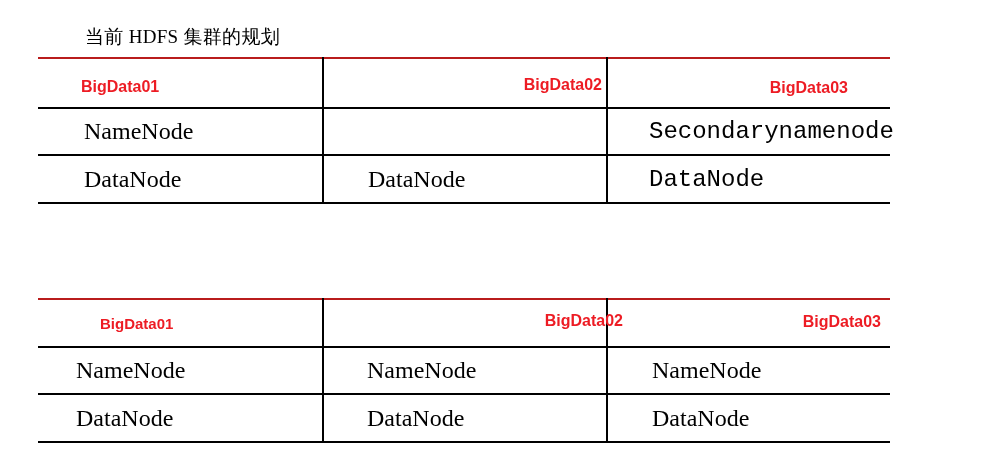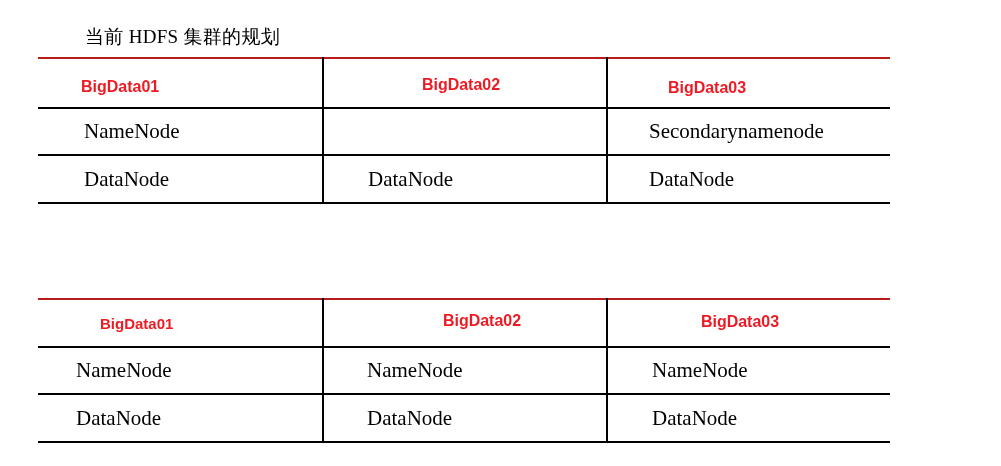--- a/index.html
+++ b/index.html
@@ -66,45 +66,45 @@
   .table-2 tr.header-row { height: 48px; }
   .table-2 tr.row-1 { height: 47px; }
   .table-2 tr.row-2 { height: 48px; }
 
   
   .cluster-table th {
     font-family: "Liberation Sans", "DejaVu Sans", sans-serif;
     font-weight: 700;
     font-size: 16px;
     color: #ED1C24;
-    text-align: center;
+    text-align: right;
   }
   .cluster-table th .hdr-label { position: relative; display: inline-block; }
 
   .table-1 th.col1 { text-align: left; padding-left: 43px; }
   .table-1 th.col1 .hdr-label { top: 4px; }
   .table-1 th.col2 .hdr-label { top: 2px; left: -4px; }
   .table-1 th.col3 .hdr-label { top: 5px; left: -42px; }
 
   .table-2 th.col1 { text-align: left; padding-left: 62px; }
   .table-2 th.col1 .hdr-label { top: 1px; font-size: 15px; }
   .table-2 th.col2 .hdr-label { top: -2px; left: 17px; }
   .table-2 th.col3 .hdr-label { top: -1px; left: -9px; }
 
   
   .cluster-table td {
     font-family: "Liberation Serif", "DejaVu Serif", serif;
-    font-size: 21px;
+    font-size: 24px;
     color: #000000;
     text-align: left;
     padding-left: 44px;
     white-space: nowrap;
   }
   .table-1 td.col1 { padding-left: 46px; }
-  .table-1 td.col3 { padding-left: 41px; }
+  .table-1 td.col3 { padding-left: 41px; font-family: Liberation Mono, monospace; }
   .table-2 td.col1 { padding-left: 38px; }
   .table-2 td.col2 { padding-left: 43px; }
 </style>
 </head>
 <body>
 
 <div class="page">
 
   <p class="doc-title title-1">当前 HDFS 集群的规划</p>
 

